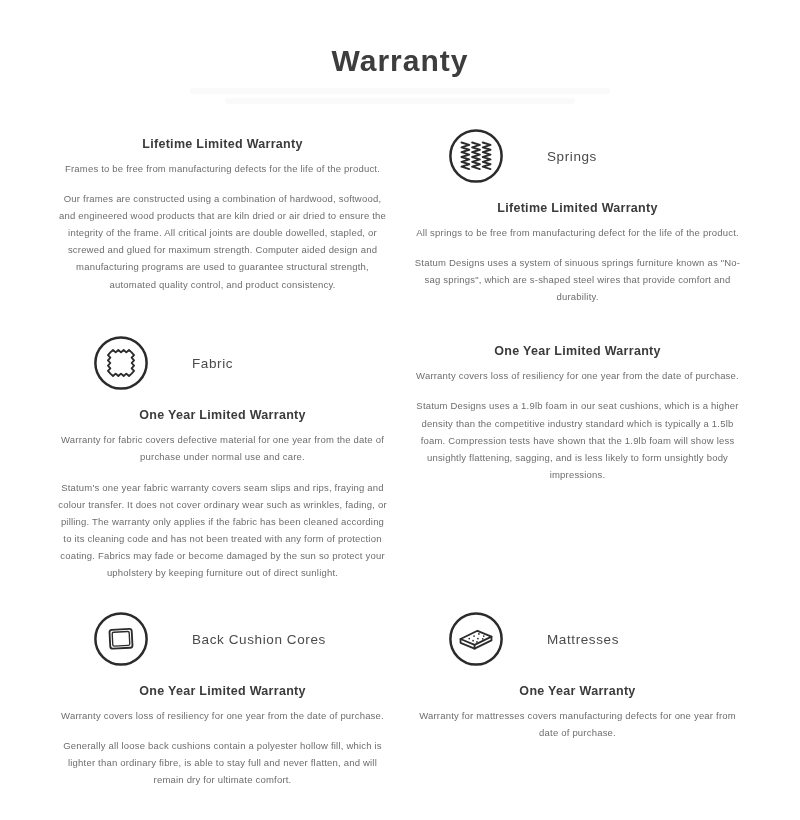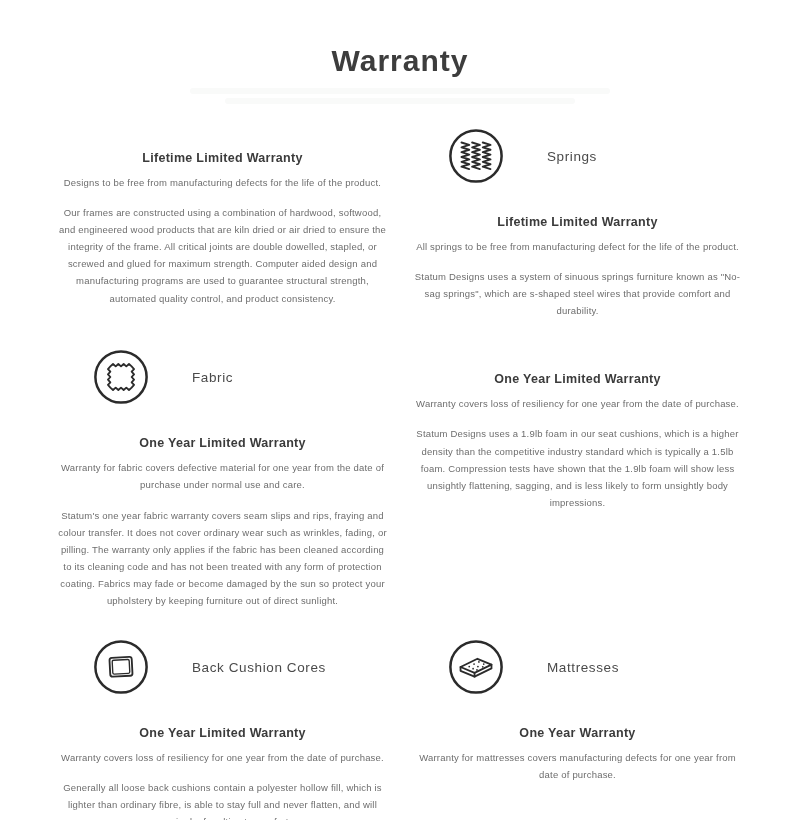--- a/index.html
+++ b/index.html
@@ -28,21 +28,21 @@
 
   .head { display:flex; align-items:center; margin-left:34px; min-height:64px; }
   .icon-wrap { flex:0 0 auto; width:58px; height:58px; }
   .icon-wrap svg { display:block; }
   .sec-title {
     margin:0 0 0 42px; font-size:13.5px; font-weight:400;
     color:#4a4a4a; letter-spacing:0.6px;
   }
 
   .sec-warranty {
-    margin:27px 0 0 0; text-align:center;
+    margin:13px 0 0 0; text-align:center;
     font-size:12.5px; font-weight:700; color:#3b3b3b; letter-spacing:0.3px;
   }
   .sec-summary, .sec-details {
     margin:9px auto 0 auto; max-width:336px;
     text-align:center; font-size:9.5px; line-height:1.8;
     color:#6d6d6d; letter-spacing:0.2px;
   }
   .sec-details { margin-top:13px; }
 
   .ic { stroke:#2b2b2b; fill:none; stroke-linecap:round; stroke-linejoin:round; }
@@ -55,21 +55,21 @@
   <h1 class="page-title">Warranty</h1>
   <div class="ghost-sub">
     <div class="ghost-line l1"></div>
     <div class="ghost-line l2"></div>
   </div>
 
   <div class="grid">
 
     <section class="cell">
       <h4 class="sec-warranty">Lifetime Limited Warranty</h4>
-      <p class="sec-summary">Designs to be free from manufacturing defects for the life of the product.</p>
+      <p class="sec-summary">Frames to be free from manufacturing defects for the life of the product.</p>
       <p class="sec-details">Our frames are constructed using a combination of hardwood, softwood, and engineered wood products that are kiln dried or air dried to ensure the integrity of the frame. All critical joints are double dowelled, stapled, or screwed and glued for maximum strength. Computer aided design and manufacturing programs are used to guarantee structural strength, automated quality control, and product consistency.</p>
     </section>
 
     <section class="cell">
       <div class="head">
         <div class="icon-wrap">
           <svg viewBox="0 0 60 60" width="58" height="58">
             <circle class="ic" cx="30" cy="30" r="26.5" stroke-width="2.6"></circle>
             <polyline class="ic" stroke-width="2" points="15,16 23,18.5 15,21 23,23.5 15,26 23,28.5 15,31 23,33.5 15,36 23,38.5 15,41 23,43.5"></polyline>
             <polyline class="ic" stroke-width="2" points="26,16 34,18.5 26,21 34,23.5 26,26 34,28.5 26,31 34,33.5 26,36 34,38.5 26,41 34,43.5"></polyline>

